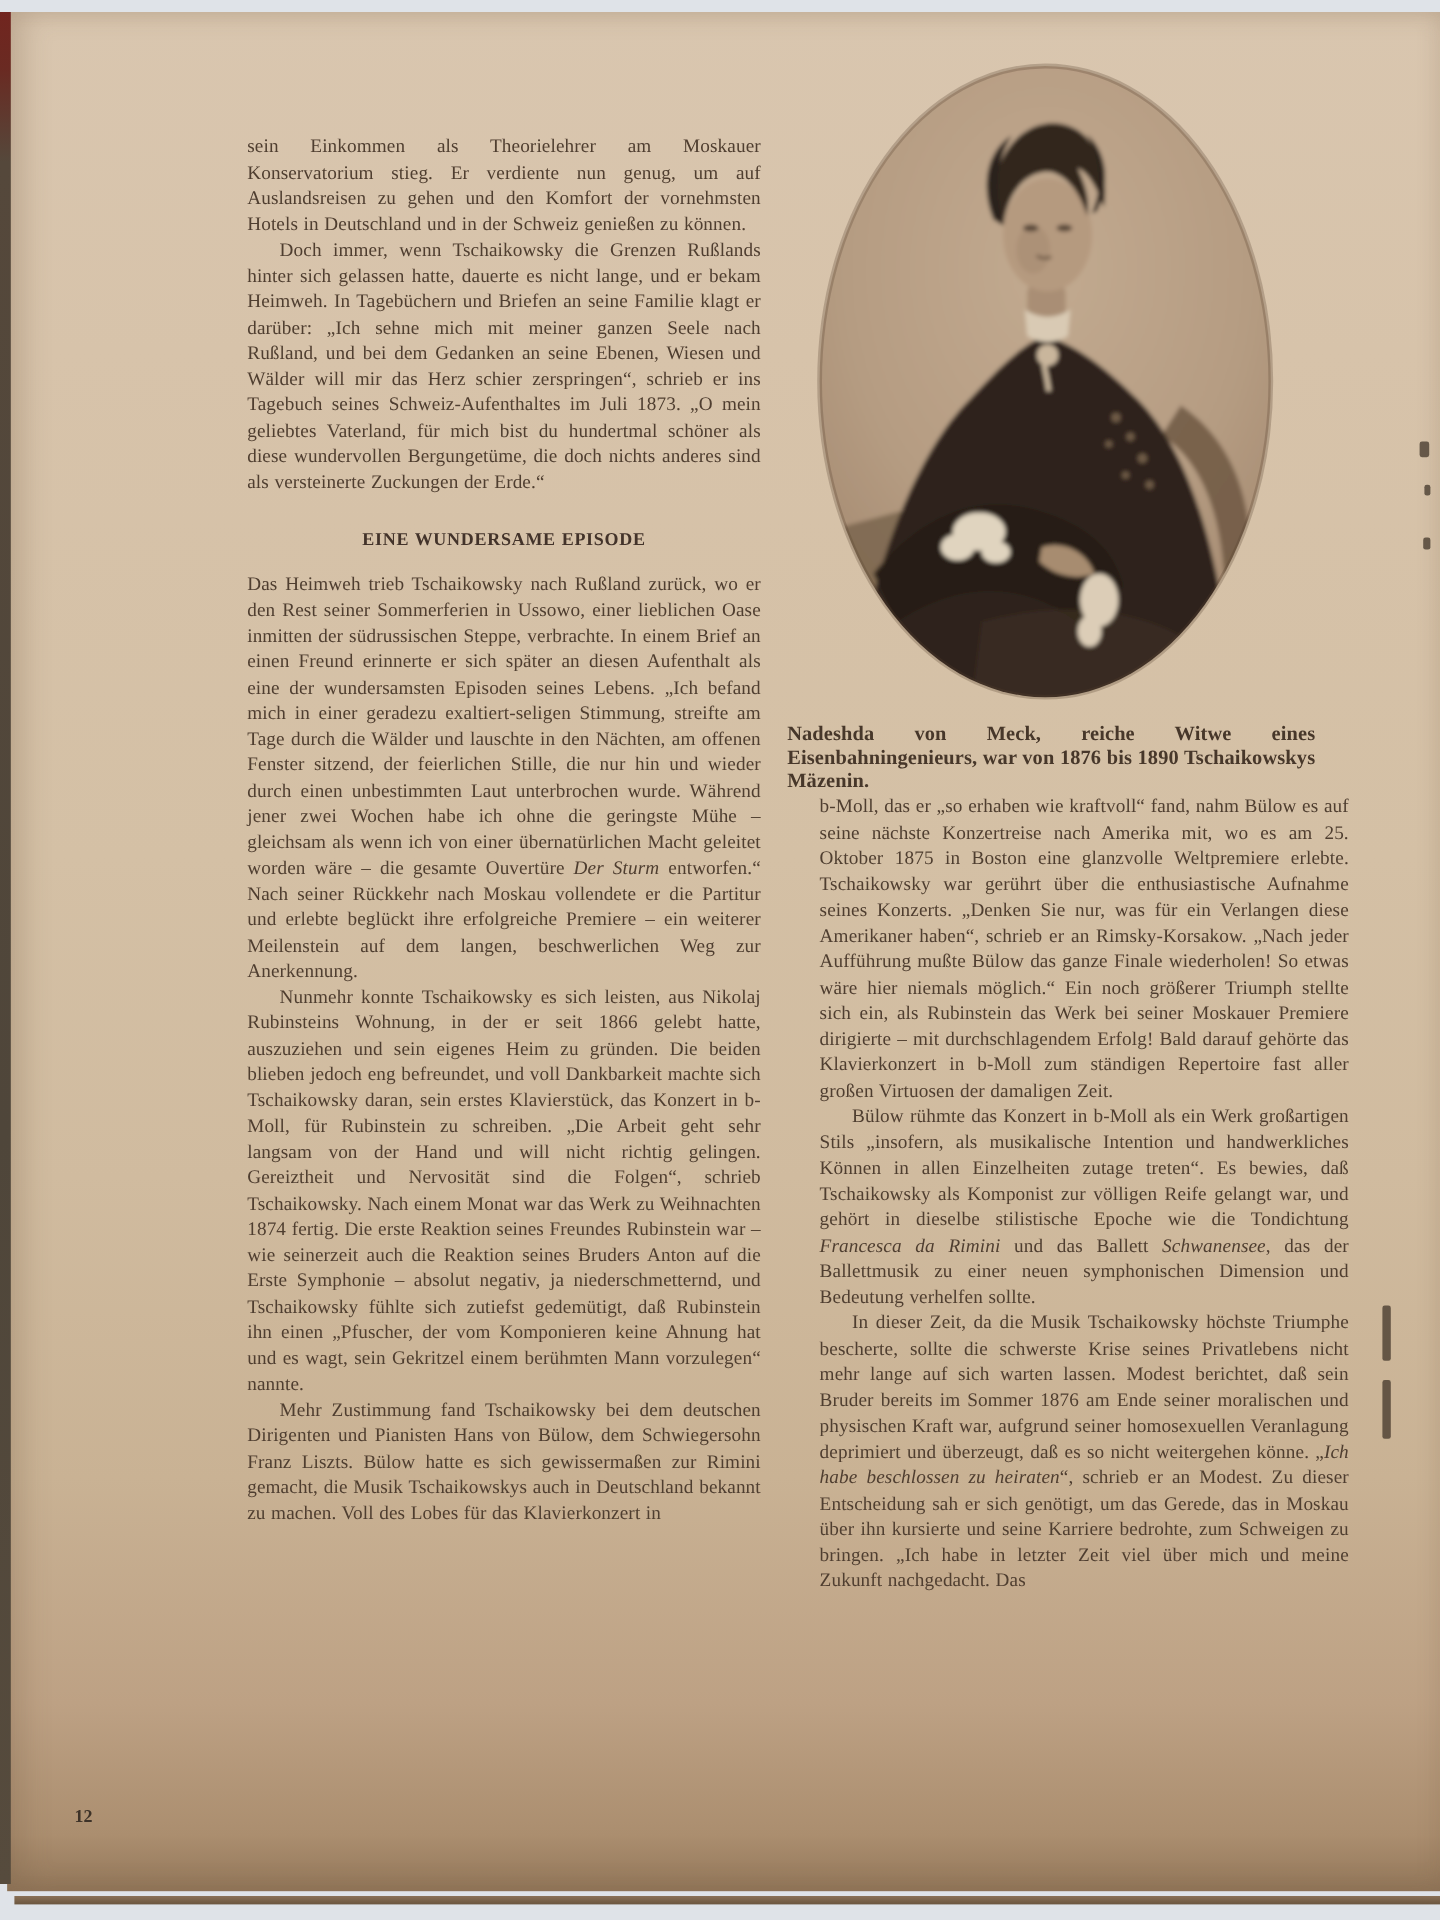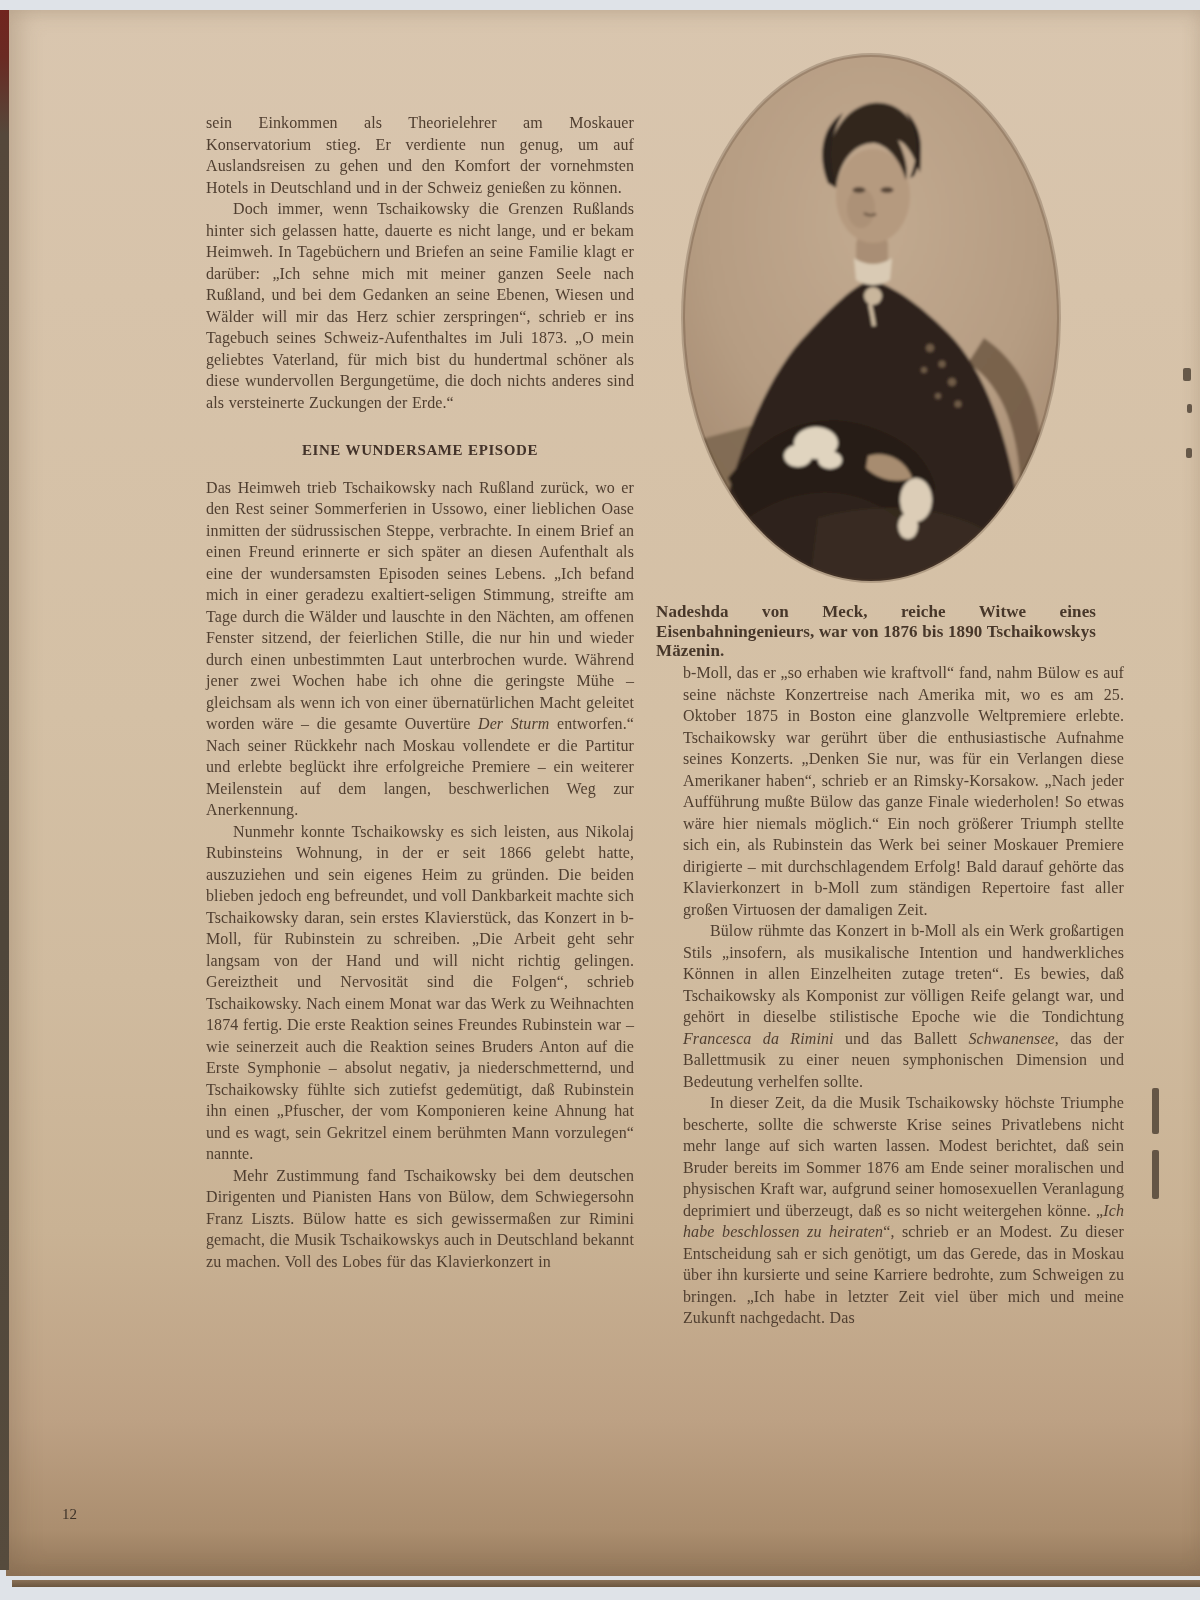--- a/index.html
+++ b/index.html
@@ -34,21 +34,21 @@
   h2.episode{
     margin:27px 0 15px 0;text-align:center;text-indent:0;
     font-size:15px;font-weight:bold;letter-spacing:.6px;color:#43332a;
   }
   .caption{
     position:absolute;left:650px;top:592px;width:440px;
     font-size:17px;font-weight:bold;line-height:19.5px;color:#47372a;
     text-align:justify;letter-spacing:.1px;
   }
   .photo-wrap{position:absolute;left:662px;top:38px;width:410px;height:550px;}
-  .pagenum{position:absolute;left:56px;top:1496px;font-size:15px;font-weight:normal;color:#3d3228;}
+  .pagenum{position:absolute;left:56px;top:1496px;font-size:15px;font-weight:bold;color:#3d3228;}
   .edge-mark{position:absolute;background:#41362a;opacity:.75;border-radius:2px;}
   .em1{left:1177px;top:358px;width:8px;height:13px;}
   .em2{left:1181px;top:394px;width:5px;height:9px;}
   .em3{left:1180px;top:438px;width:6px;height:10px;}
   .em4{left:1146px;top:1078px;width:7px;height:46px;}
   .em5{left:1146px;top:1140px;width:7px;height:49px;}
   .ital{font-style:italic;font-family:Liberation Serif, serif;}
 </style>
 </head>
 <body>

